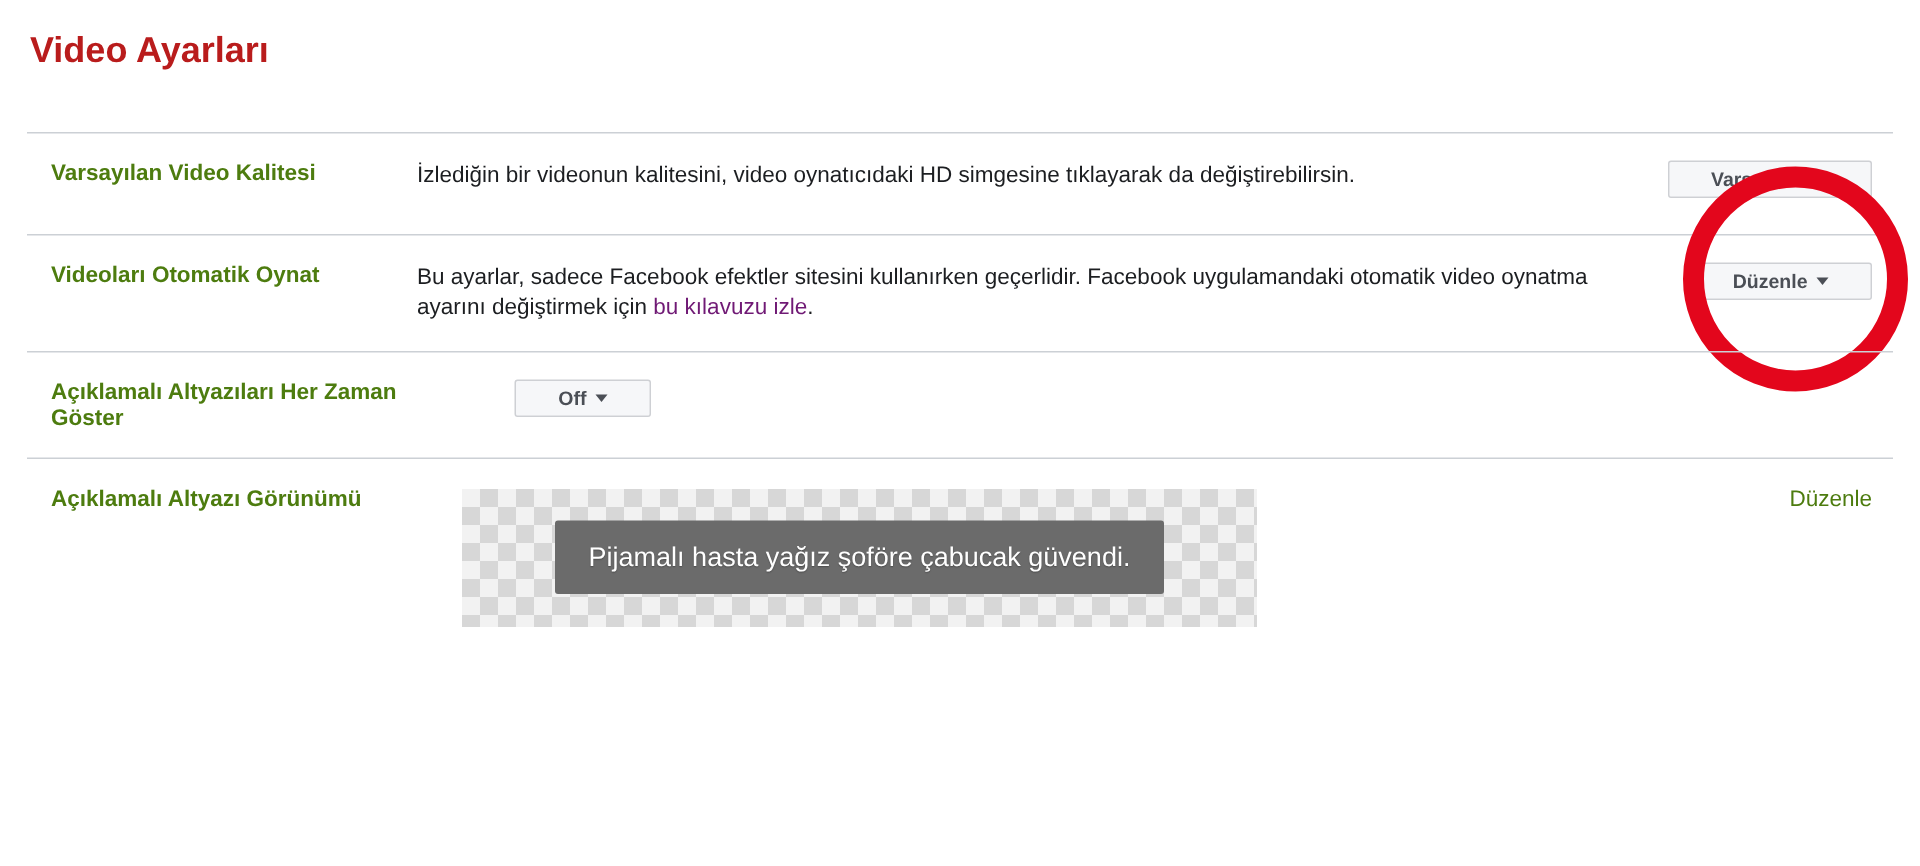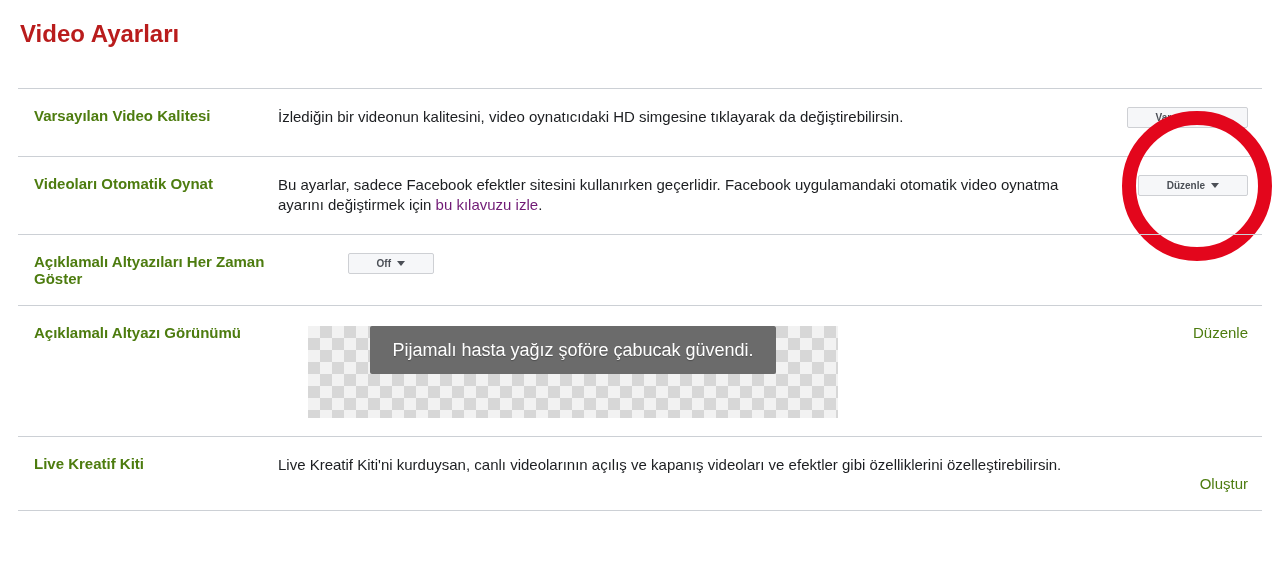--- a/index.html
+++ b/index.html
@@ -48,21 +48,21 @@
     display: flex;
     justify-content: flex-end;
     align-items: flex-start;
     padding-right: 14px;
   }
   .dd-btn {
     border: 1px solid #ced0d4;
     background: linear-gradient(#f6f7f9, #f6f7f9);
     border-radius: 2px;
     padding: 4px 28px;
-    font-size: 10px;
+    font-size: 13px;
     font-weight: 600;
     color: #4b4f56;
     display: inline-flex;
     align-items: center;
     cursor: pointer;
     margin-left: 25px;
   }
   .dd-btn .caret {
     margin-left: 6px;
     width: 0; height: 0;
@@ -87,21 +87,21 @@
     height: 92px;
     background-image:
       linear-gradient(45deg, #d7d7d7 25%, transparent 25%),
       linear-gradient(-45deg, #d7d7d7 25%, transparent 25%),
       linear-gradient(45deg, transparent 75%, #d7d7d7 75%),
       linear-gradient(-45deg, transparent 75%, #d7d7d7 75%);
     background-size: 24px 24px;
     background-position: 0 0, 0 12px, 12px -12px, -12px 0;
     background-color: #f2f2f2;
     display: flex;
-    align-items: flex-start;
+    align-items: center;
     justify-content: center;
   }
   .caption-box {
     background: #6b6b6b;
     color: #fff;
     font-size: 18px;
     padding: 12px 22px;
     border-radius: 2px;
     text-shadow: 0 1px 1px rgba(0,0,0,.3);
   }
@@ -167,21 +167,14 @@
         <div class="checker">
           <div class="caption-box">Pijamalı hasta yağız şoföre çabucak güvendi.</div>
         </div>
       </div>
     </div>
     <div class="action-col">
       <span class="link-action">Düzenle</span>
     </div>
   </div>
 
-  <div class="row last">
-    <div class="label-col">Live Kreatif Kiti</div>
-    <div class="desc-col">Live Kreatif Kiti'ni kurduysan, canlı videolarının açılış ve kapanış videoları ve efektler gibi özelliklerini özelleştirebilirsin.</div>
-    <div class="action-col" style="align-items:flex-end;">
-      <span class="link-action" style="margin-top:20px;">Oluştur</span>
-    </div>
-  </div>
 
 </div>
 
 </body></html>

